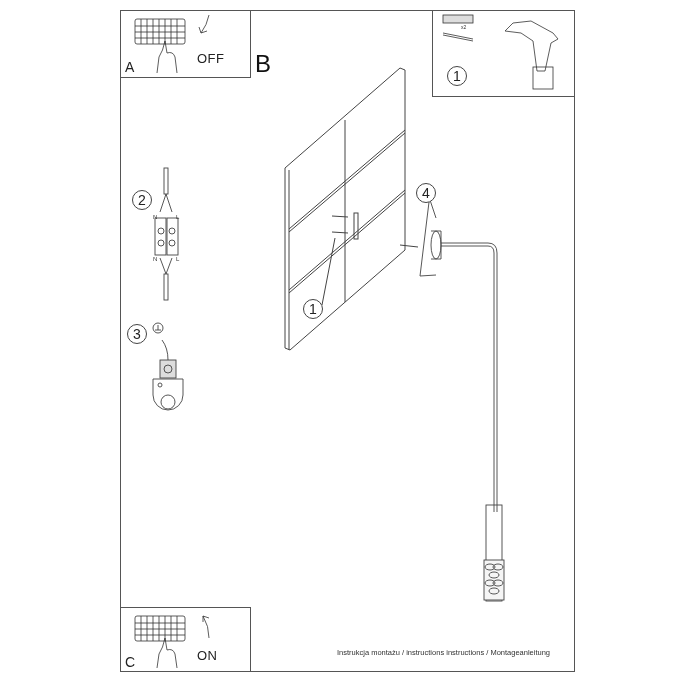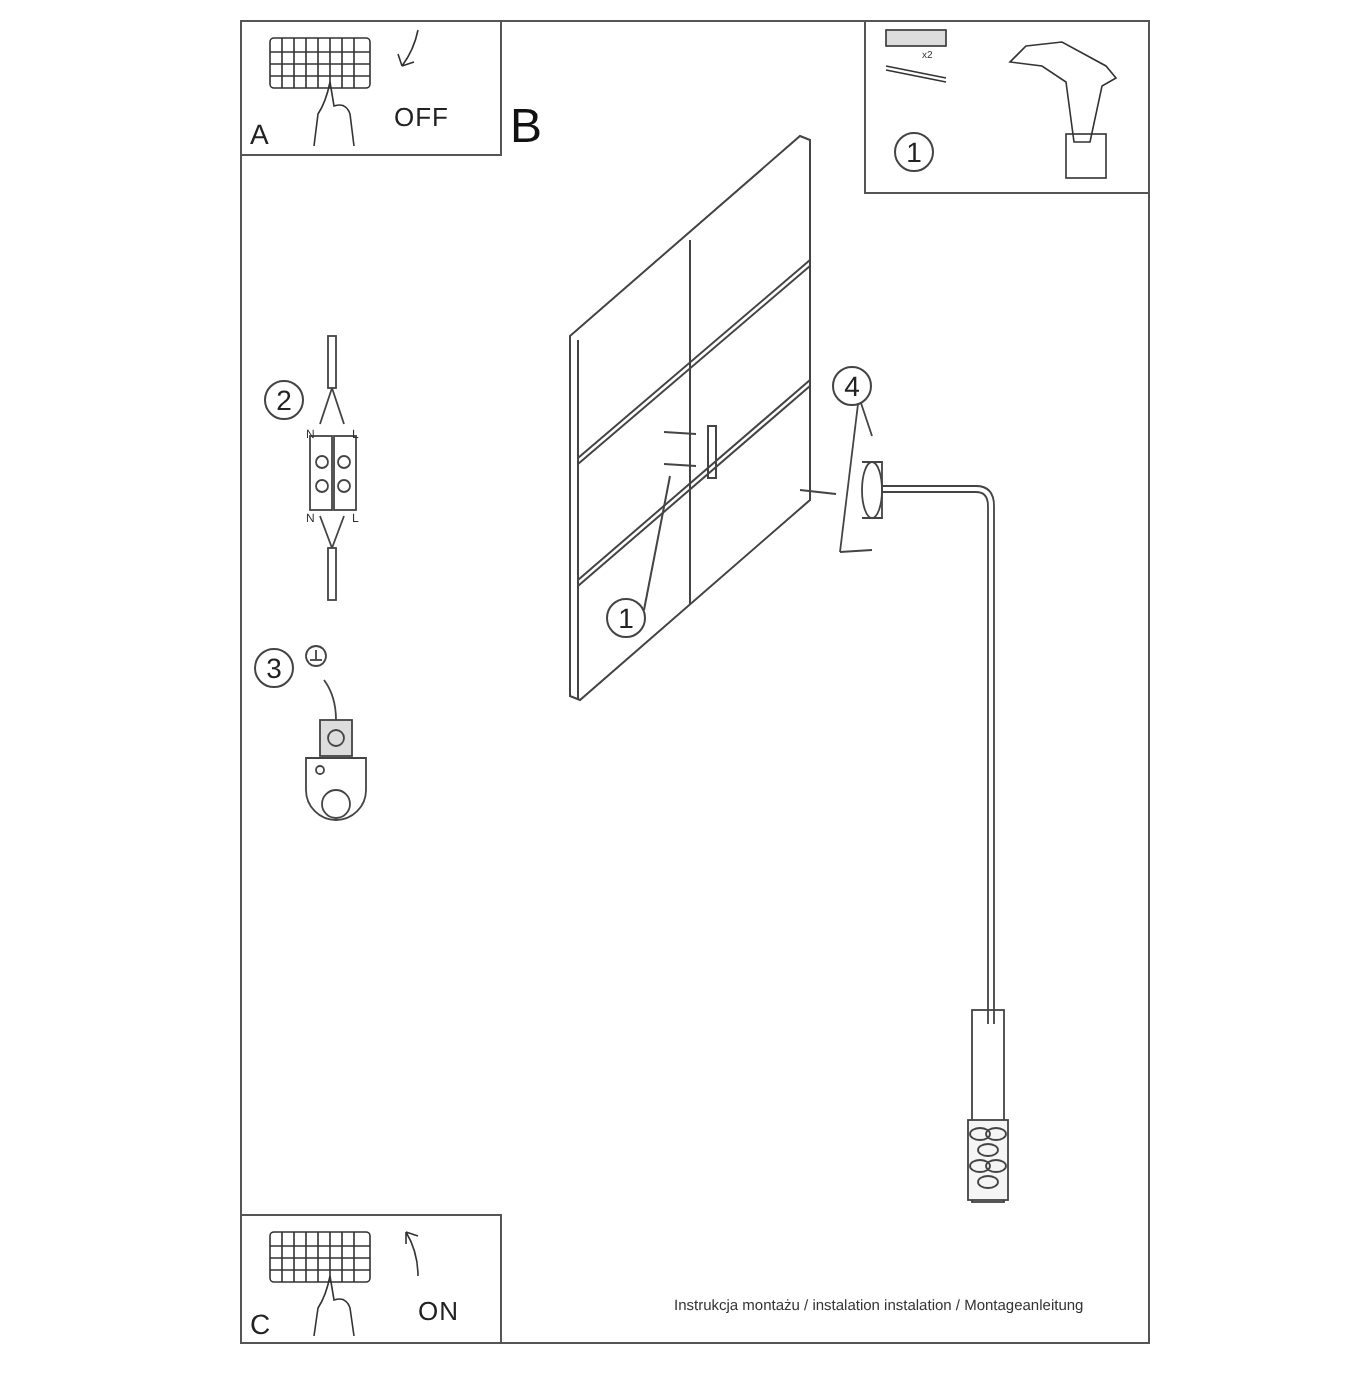--- a/index.html
+++ b/index.html
@@ -145,18 +145,18 @@
         <line x1="32" y1="8" x2="32" y2="33"></line>
       <line x1="38" y1="8" x2="38" y2="33"></line>
         <line x1="44" y1="8" x2="44" y2="33"></line>
         <line x1="50" y1="8" x2="50" y2="33"></line>
         <line x1="56" y1="8" x2="56" y2="33"></line>
       <path d="M44 30 Q42 40 38 46 L36 60 M44 30 L46 42 Q52 40 54 46 L56 60"></path>
       <path d="M88 30 Q88 18 82 8 M82 8 L82 14 M82 8 L88 10"></path>
     </g>
   </svg>
   <span class="letter" style="left:4px;top:46px;">C</span>
-  <span class="word" style="left:88px;top:40px;">ON</span>
+  <span class="word" style="left:76px;top:40px;">ON</span>
 </div>
 
 <div class="caption" style="left:337px;top:648px;">
-  <div>Instrukcja montażu / instalation instalation / Montageanleitung</div>
+  <div>Instrukcja montażu / instructions instructions / Montageanleitung</div>
 </div>
 
 </body></html>

